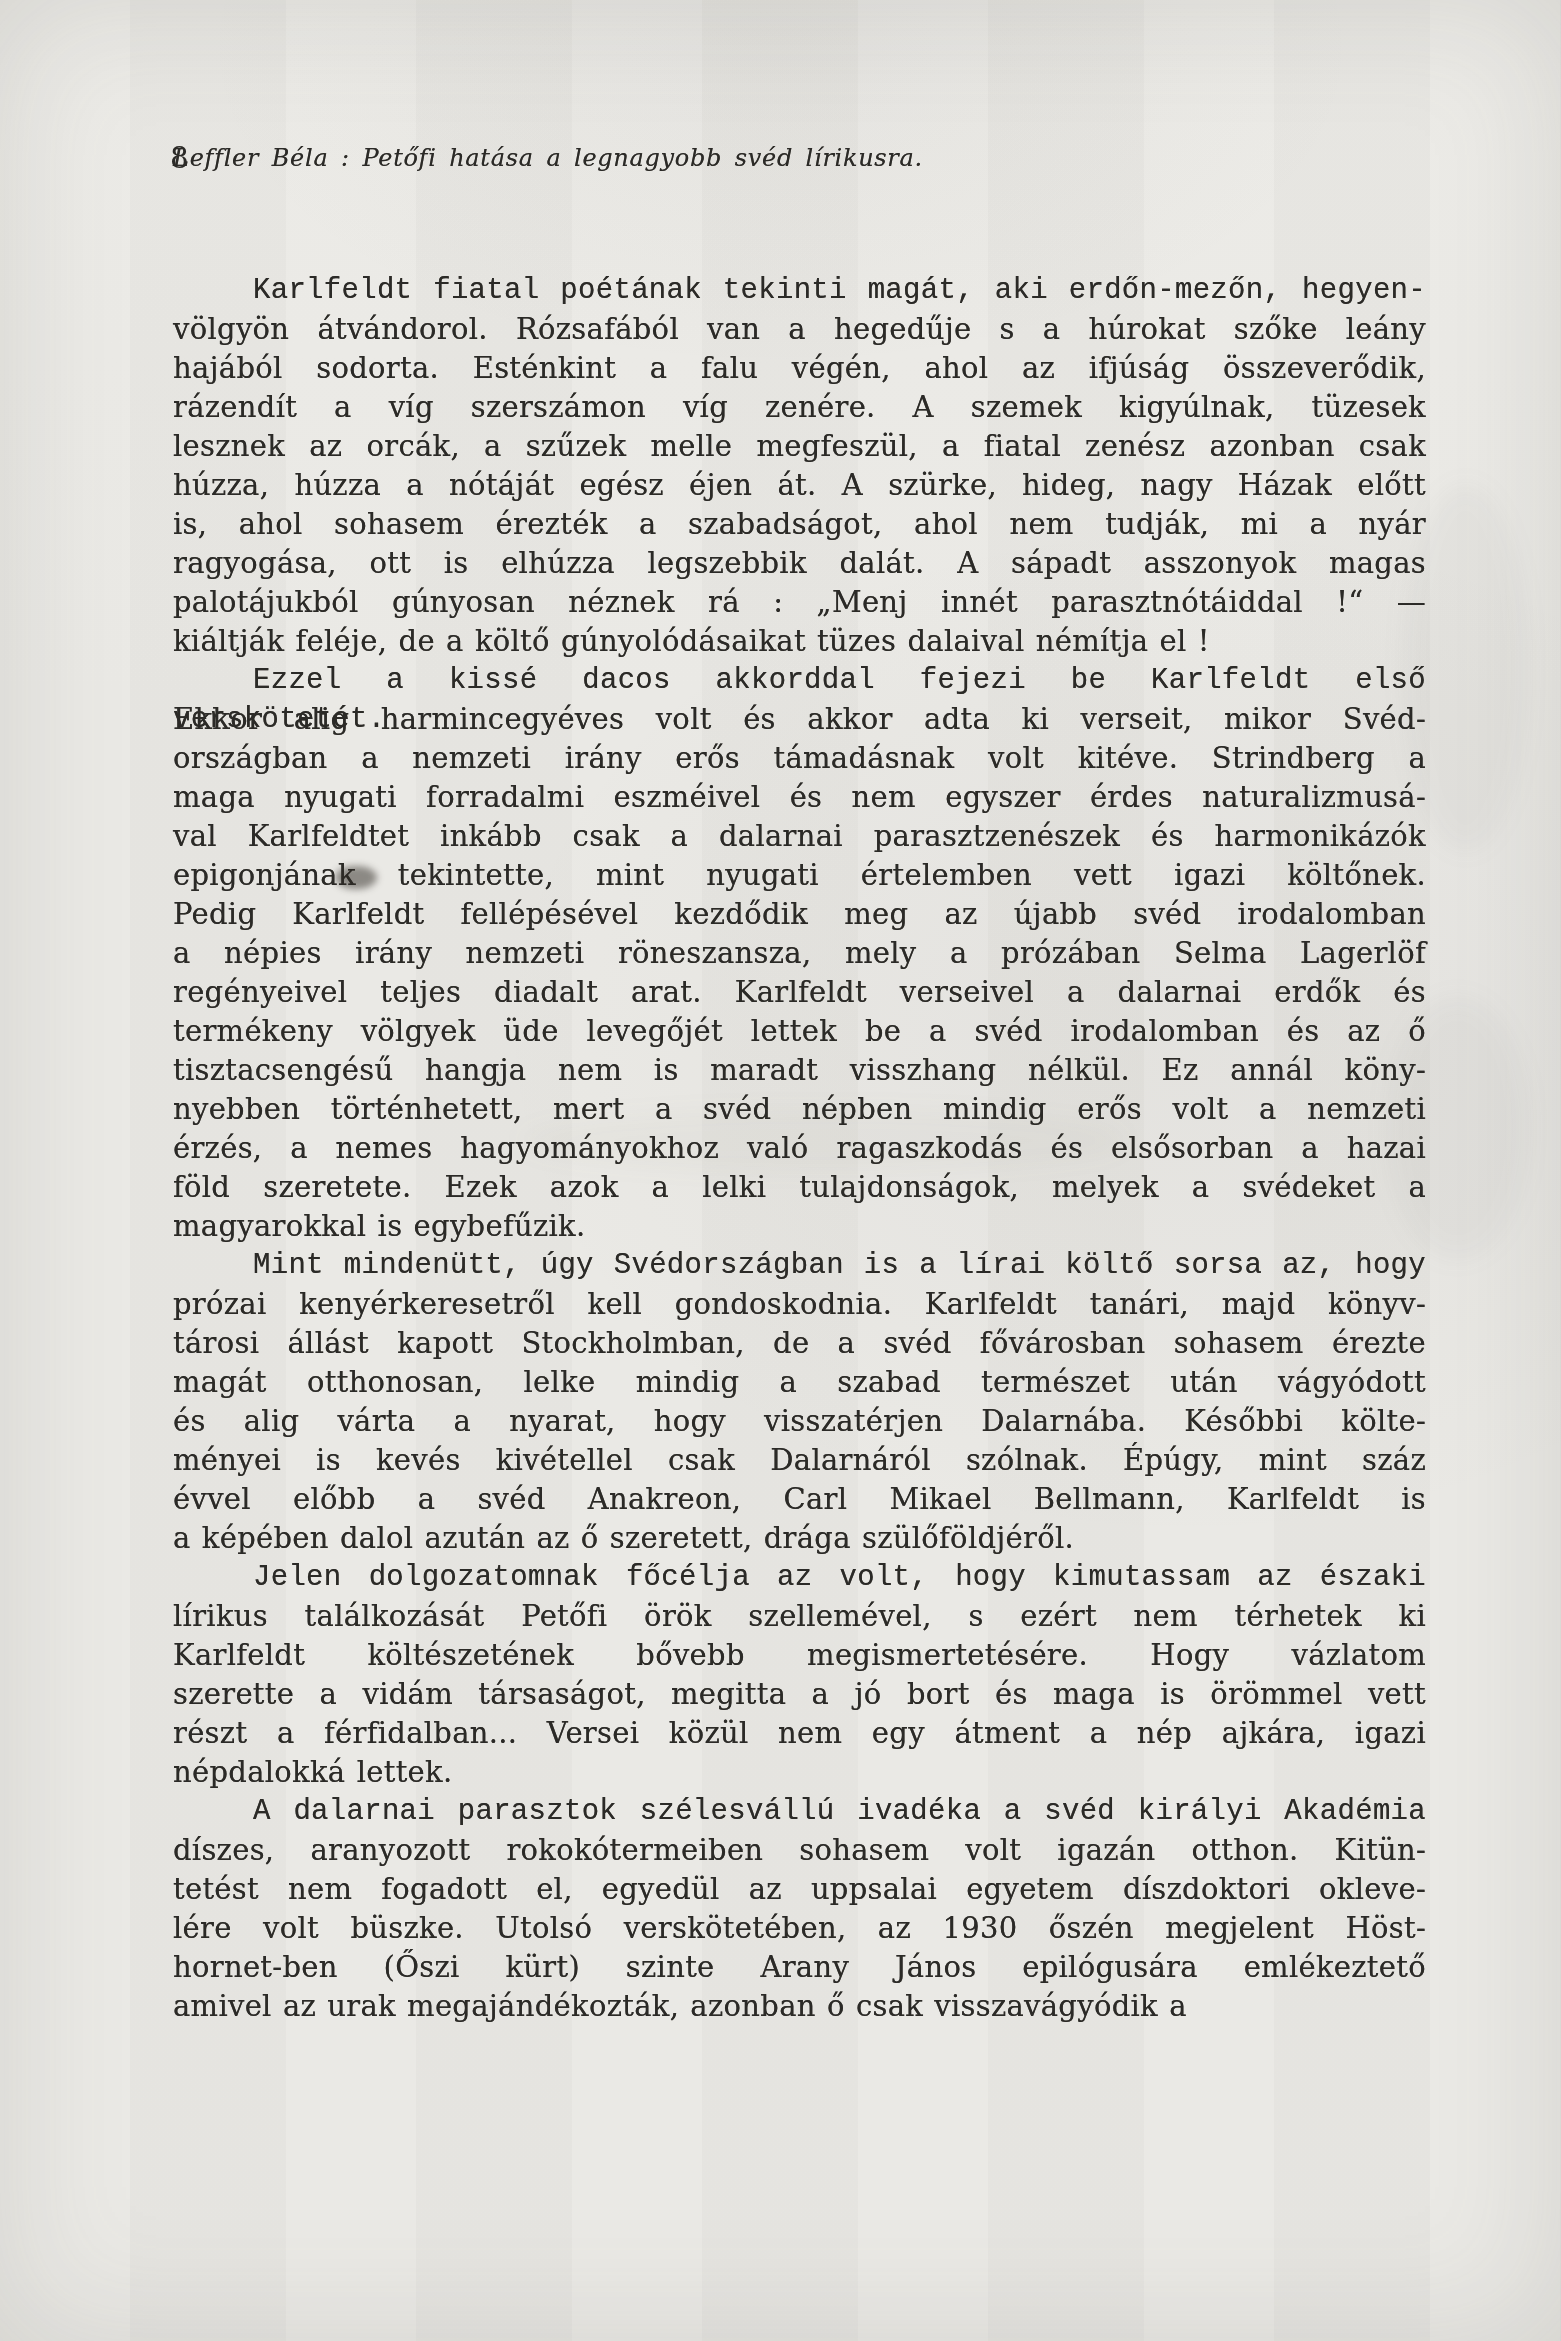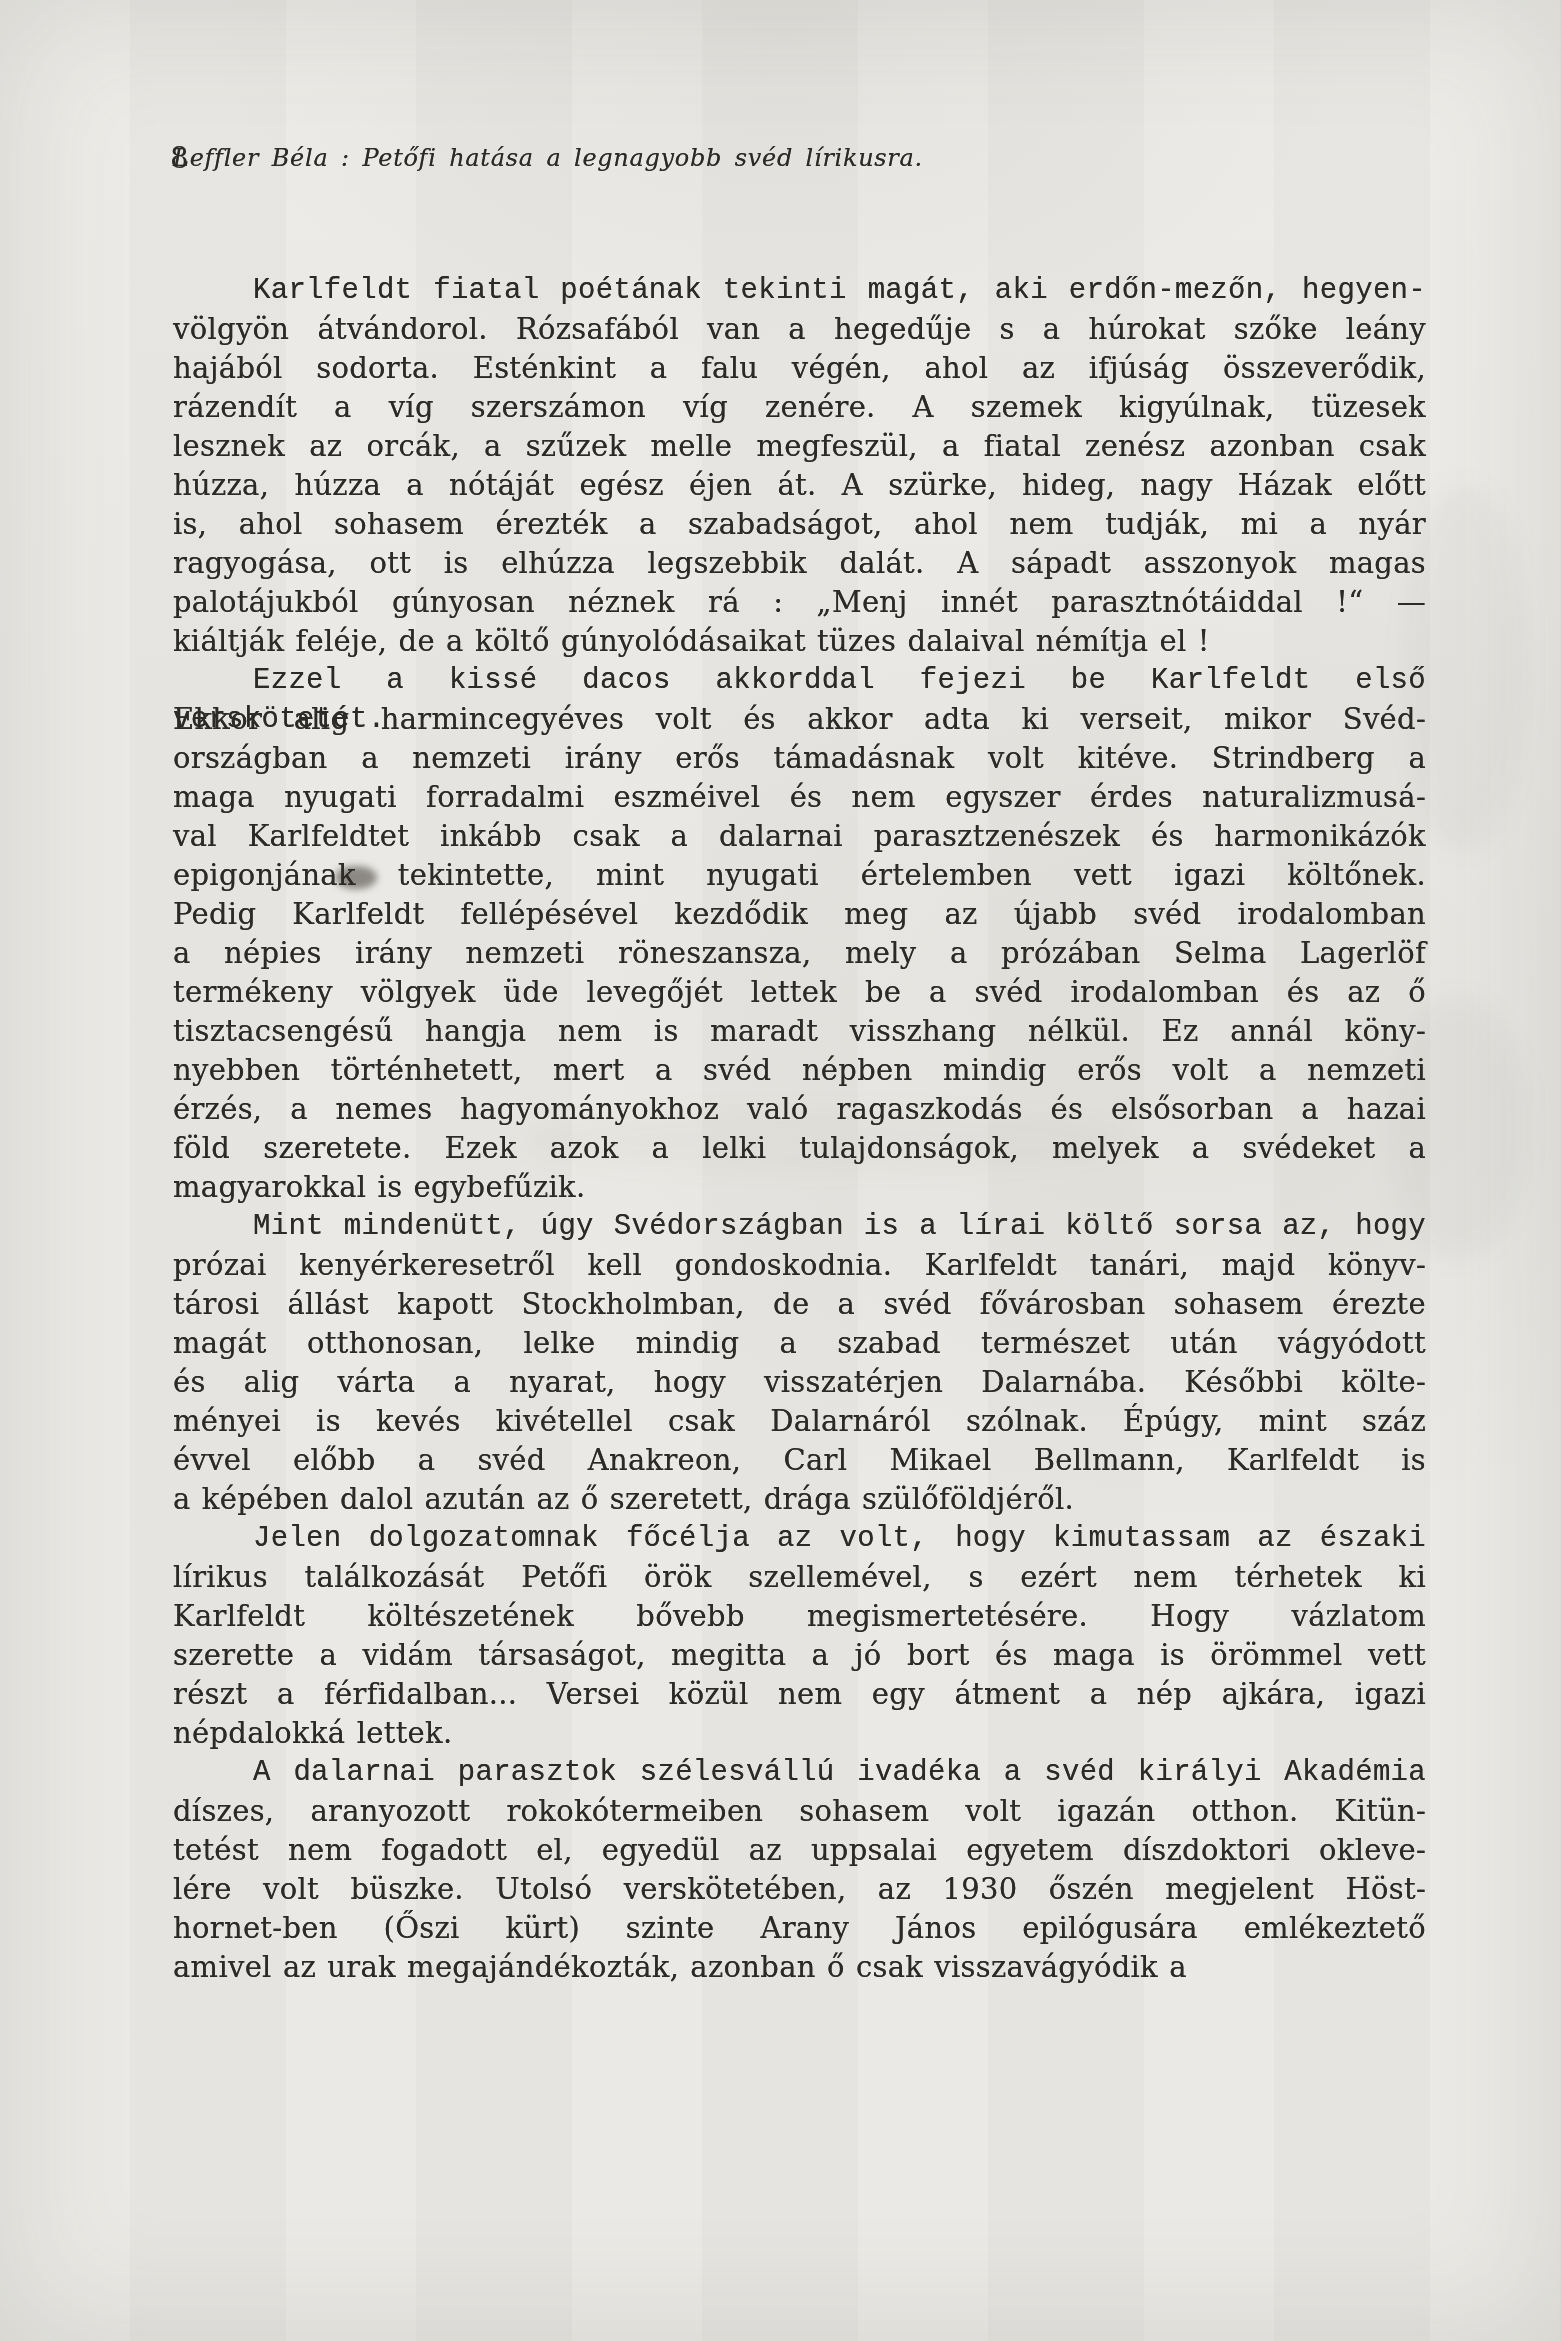--- a/index.html
+++ b/index.html
@@ -91,20 +91,21 @@
       <div class="line"><span>palotájukból gúnyosan néznek rá : „Menj innét parasztnótáiddal !“ —</span></div>
       <div class="line plast"><span>kiáltják feléje, de a költő gúnyolódásaikat tüzes dalaival némítja el !</span></div>
       <div class="line first"><span>Ezzel a kissé dacos akkorddal fejezi be Karlfeldt első verskötetét.</span></div>
       <div class="line"><span>Ekkor alig harmincegyéves volt és akkor adta ki verseit, mikor Svéd-</span></div>
       <div class="line"><span>országban a nemzeti irány erős támadásnak volt kitéve. Strindberg a</span></div>
       <div class="line"><span>maga nyugati forradalmi eszméivel és nem egyszer érdes naturalizmusá-</span></div>
       <div class="line"><span>val Karlfeldtet inkább csak a dalarnai parasztzenészek és harmonikázók</span></div>
       <div class="line"><span>epigonjának tekintette, mint nyugati értelemben vett igazi költőnek.</span></div>
       <div class="line"><span>Pedig Karlfeldt fellépésével kezdődik meg az újabb svéd irodalomban</span></div>
       <div class="line"><span>a népies irány nemzeti röneszansza, mely a prózában Selma Lagerlöf</span></div>
+      <div class="line"><span>regényeivel teljes diadalt arat. Karlfeldt verseivel a dalarnai erdők és</span></div>
       <div class="line"><span>termékeny völgyek üde levegőjét lettek be a svéd irodalomban és az ő</span></div>
       <div class="line"><span>tisztacsengésű hangja nem is maradt visszhang nélkül. Ez annál köny-</span></div>
       <div class="line"><span>nyebben történhetett, mert a svéd népben mindig erős volt a nemzeti</span></div>
       <div class="line"><span>érzés, a nemes hagyományokhoz való ragaszkodás és elsősorban a hazai</span></div>
       <div class="line"><span>föld szeretete. Ezek azok a lelki tulajdonságok, melyek a svédeket a</span></div>
       <div class="line plast"><span>magyarokkal is egybefűzik.</span></div>
       <div class="line first"><span>Mint mindenütt, úgy Svédországban is a lírai költő sorsa az, hogy</span></div>
       <div class="line"><span>prózai kenyérkeresetről kell gondoskodnia. Karlfeldt tanári, majd könyv-</span></div>
       <div class="line"><span>tárosi állást kapott Stockholmban, de a svéd fővárosban sohasem érezte</span></div>
       <div class="line"><span>magát otthonosan, lelke mindig a szabad természet után vágyódott</span></div>

